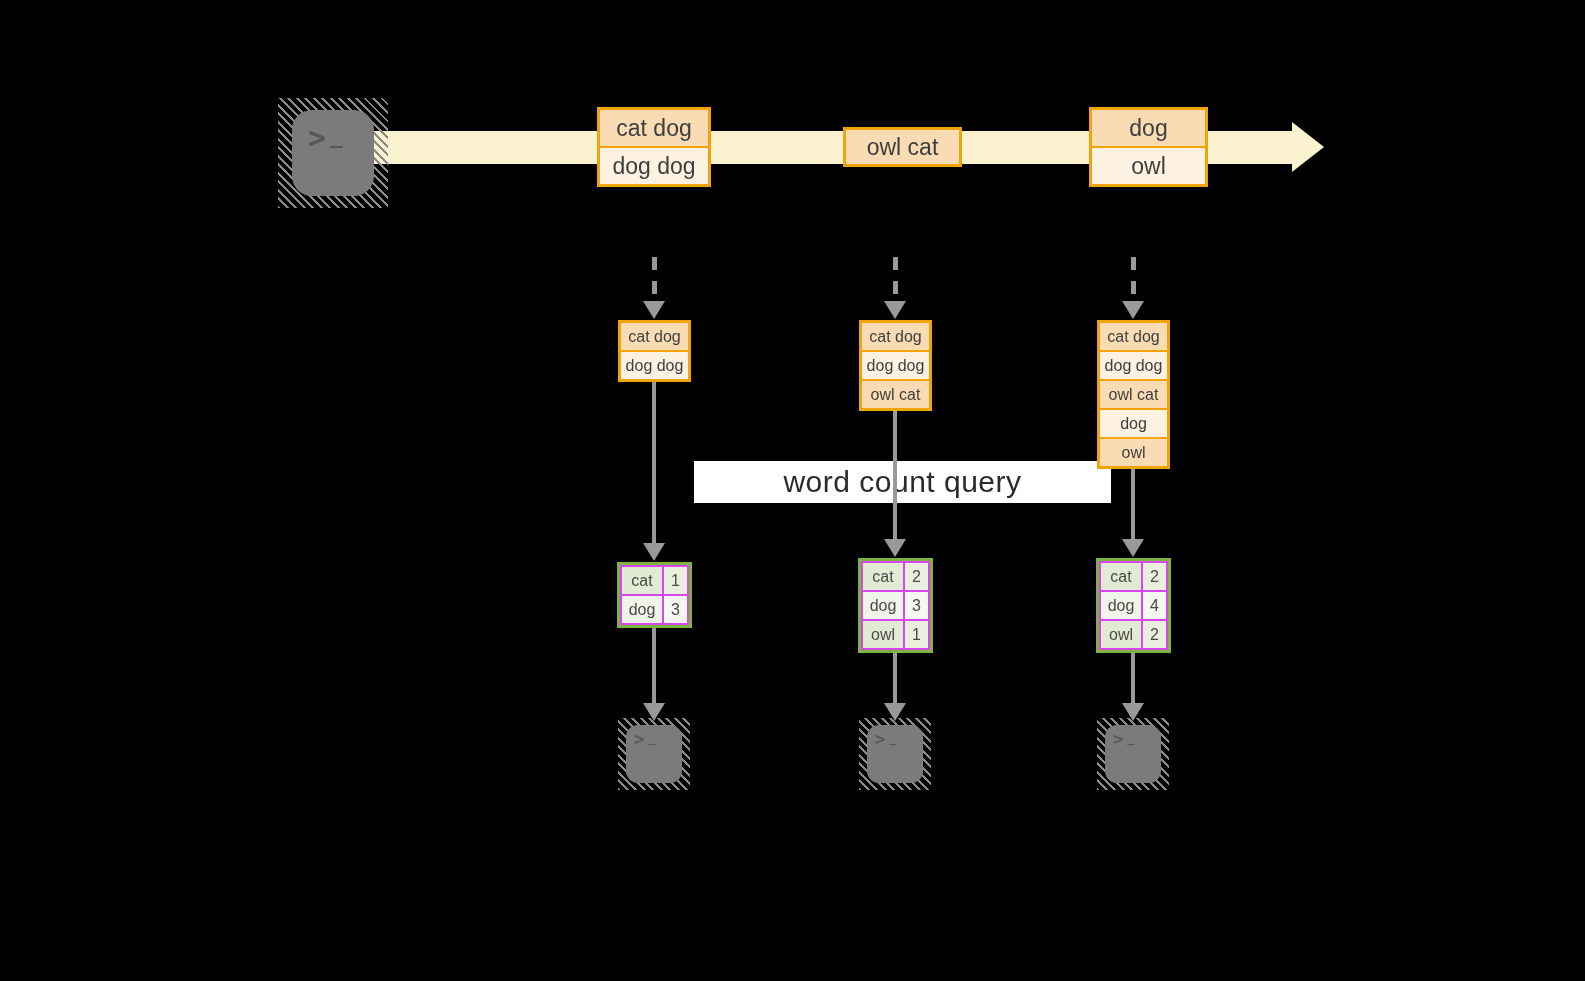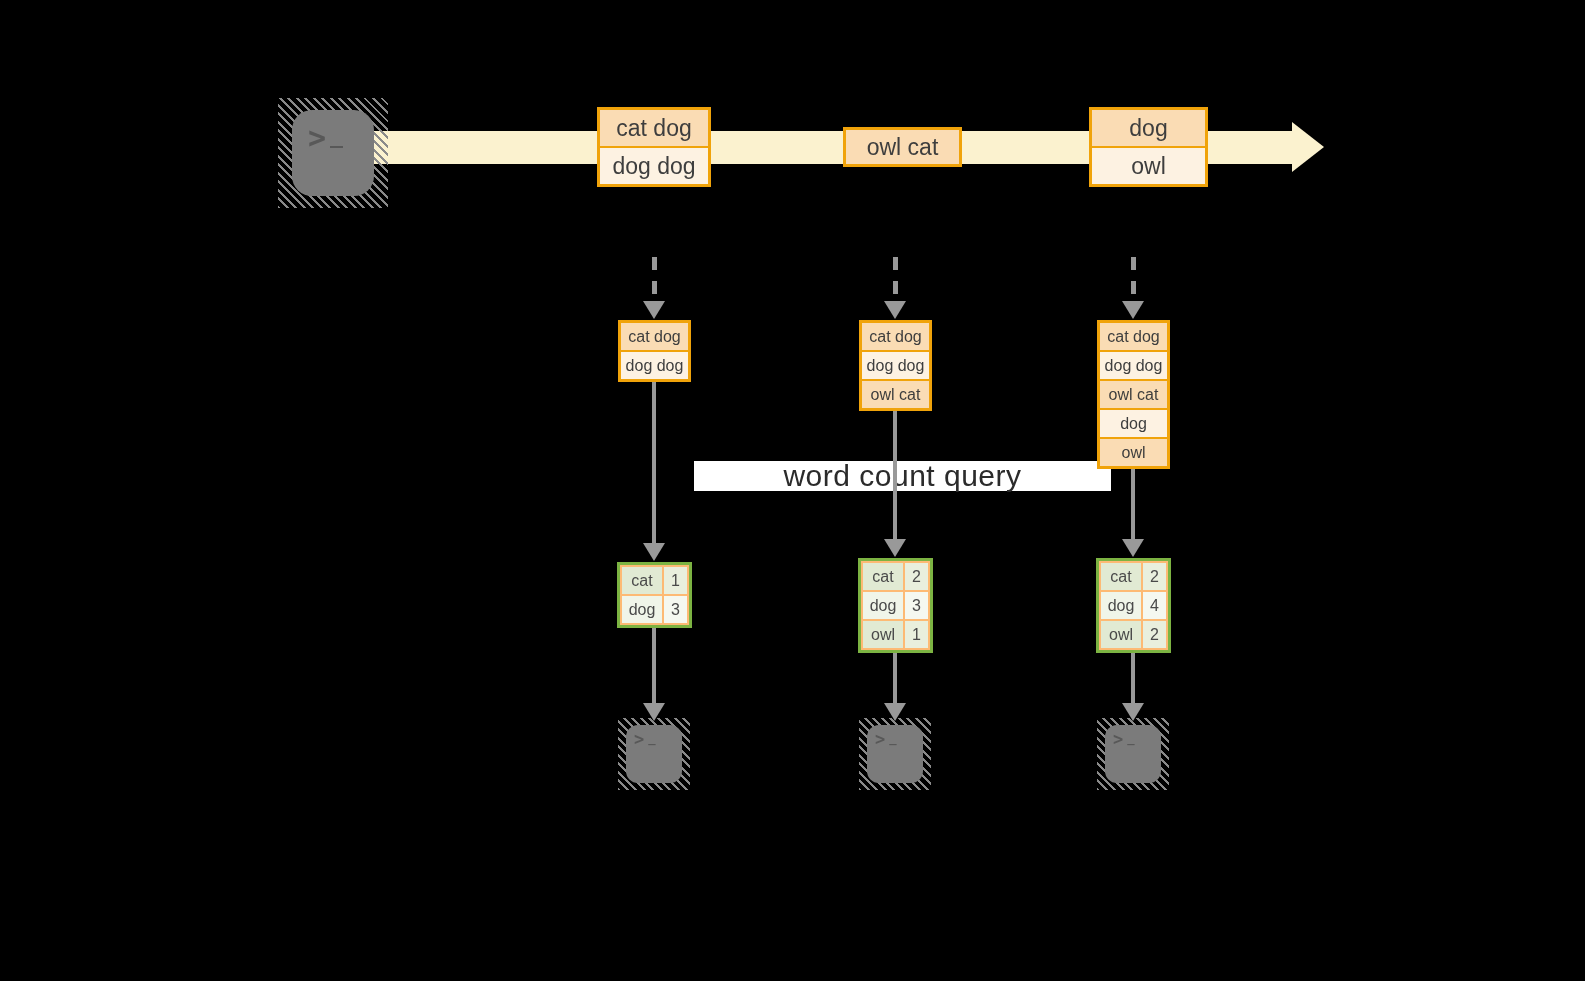--- a/index.html
+++ b/index.html
@@ -52,26 +52,26 @@
   .stack{position:absolute;z-index:4;border:3px solid var(--orange-border);box-sizing:border-box;width:73px;top:320px;}
   .scell{height:27px;line-height:27px;text-align:center;font-size:16px;color:var(--cell-text);}
   .scell.sep{border-top:2px solid var(--orange-border);}
   
   .vdash{position:absolute;width:5px;z-index:3;
     background:repeating-linear-gradient(to bottom,var(--arrow-gray) 0 13px,transparent 13px 24px);}
   .vline{position:absolute;width:4px;background:var(--arrow-gray);z-index:3;}
   .ah{position:absolute;width:0;height:0;z-index:3;
     border-left:11px solid transparent;border-right:11px solid transparent;border-top:18px solid var(--arrow-gray);}
   
-  .banner{position:absolute;left:694px;top:461px;width:417px;height:30px;background:var(--banner-bg);z-index:2;
+  .banner{position:absolute;left:694px;top:461px;width:417px;height:42px;background:var(--banner-bg);z-index:2;
     display:flex;align-items:center;justify-content:center;}
   .banner span{font-size:30px;font-weight:300;color:var(--banner-text);letter-spacing:.5px;}
   
   .gtable{position:absolute;z-index:4;width:75px;border:3px solid var(--green-border);box-sizing:border-box;
-    background:#fdba74;padding:2px;display:grid;grid-template-columns:1fr 23px;gap:2px;}
+    background:#d946ef;padding:2px;display:grid;grid-template-columns:1fr 23px;gap:2px;}
   .gcell{height:27px;line-height:27px;text-align:center;font-size:16px;color:#4a4a4a;}
   .gw.dark{background:var(--green-dark);} .gw.light{background:var(--green-light);}
   .gc.dark{background:var(--green-count-dark);} .gc.light{background:var(--green-count-light);}
 </style>
 </head>
 <body>
 
 <div class="canvas">
 
   <div class="band"></div>

